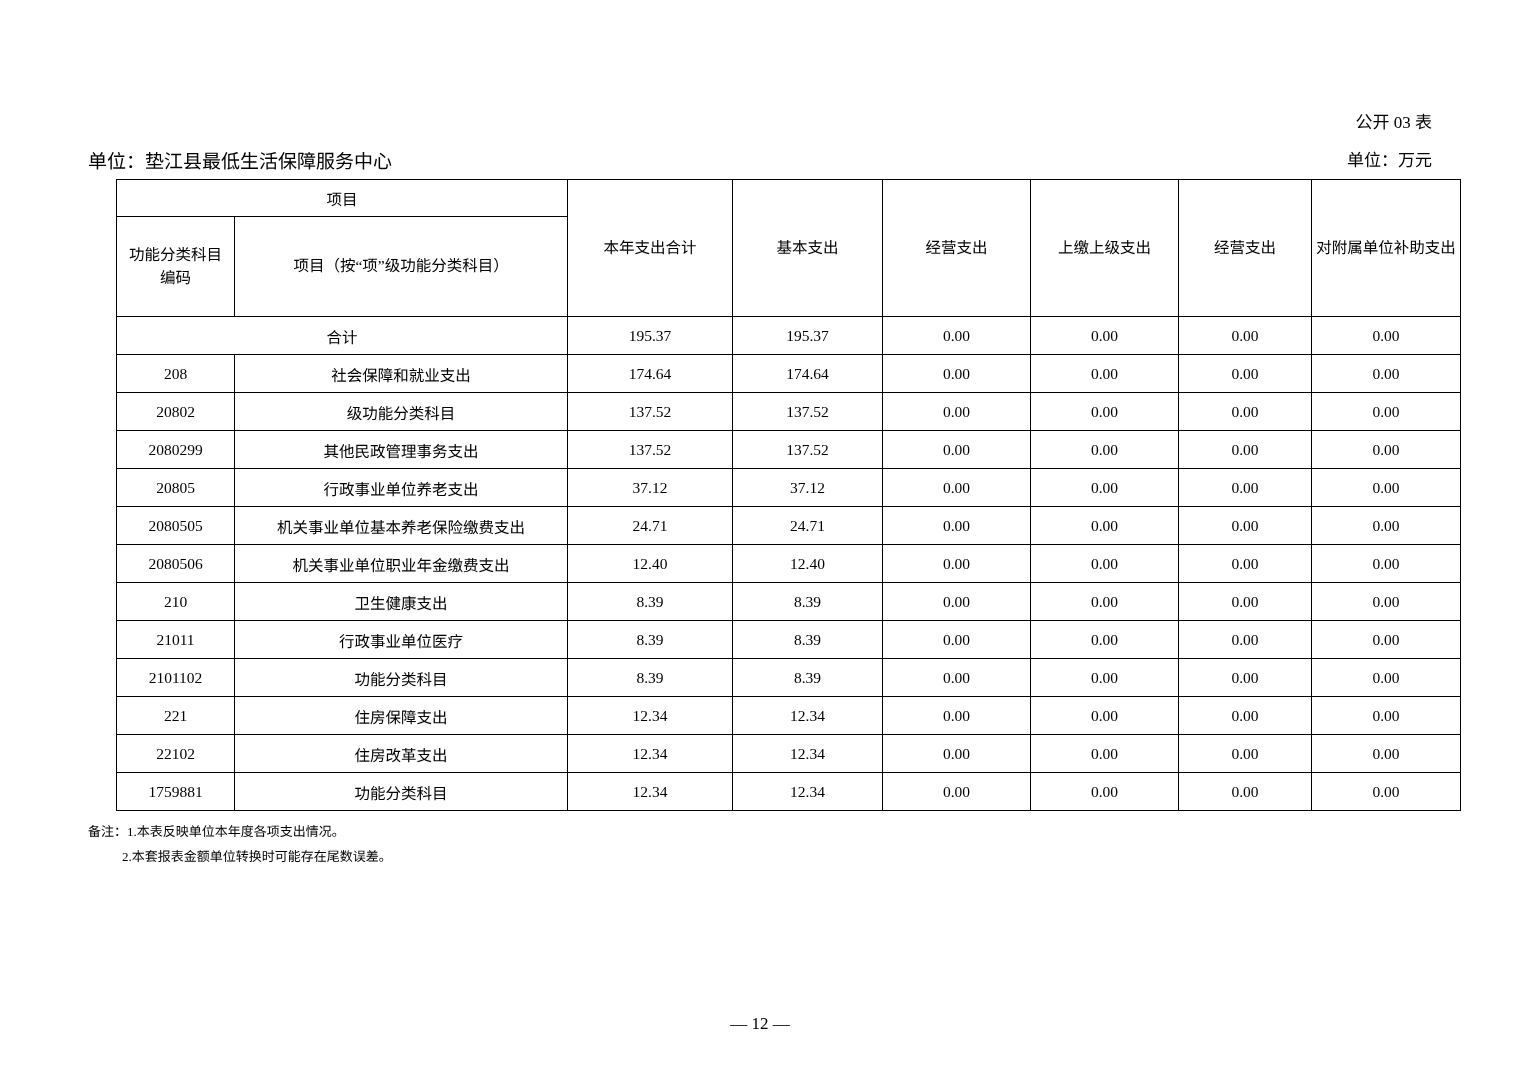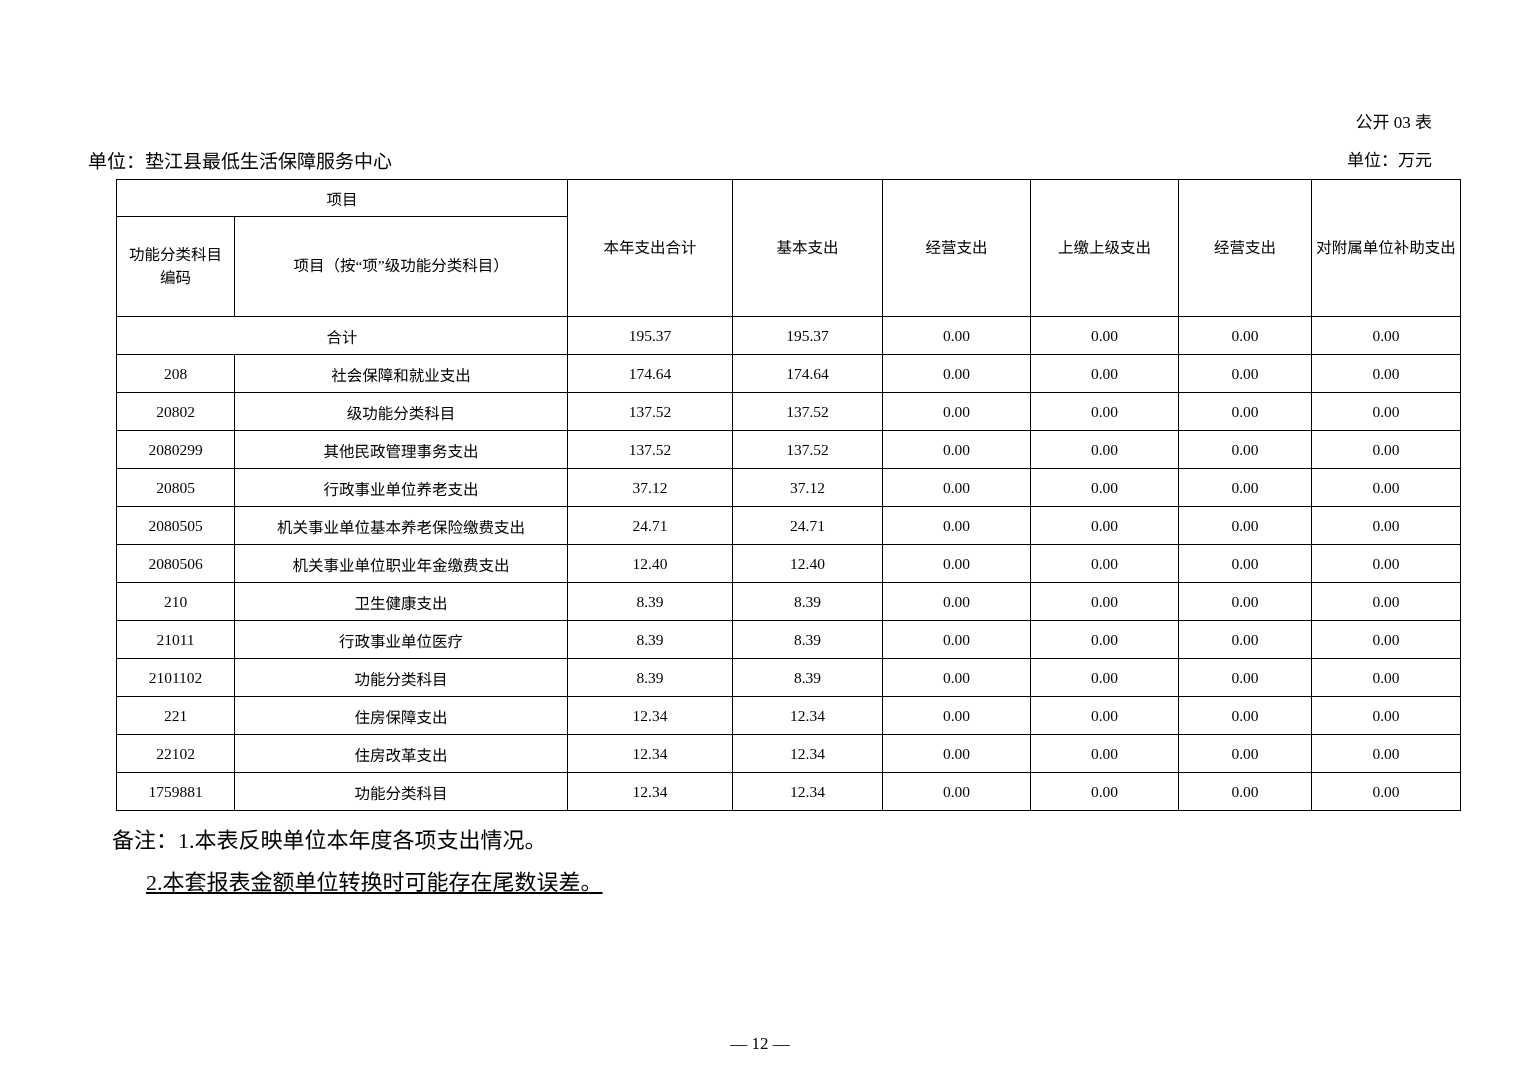--- a/index.html
+++ b/index.html
@@ -106,31 +106,29 @@
     font-weight: bold;
   }
   .total-label {
     text-align: center;
     font-weight: bold;
   }
   .notes {
     position: absolute;
     left: 88px;
     top: 820px;
-    font-size: 22px;
+    font-size: 13px;
     line-height: 1.9;
-    margin-left: 24px;
   }
   .notes div.indent {
     text-indent: 34px;
-    text-decoration: underline;
   }
   .page-num {
     position: absolute;
-    bottom: 20px;
+    bottom: 40px;
     left: 0;
     width: 1520px;
     text-align: center;
     font-size: 17px;
   }
 </style>
 </head>
 <body>
 
 <div class="page">

